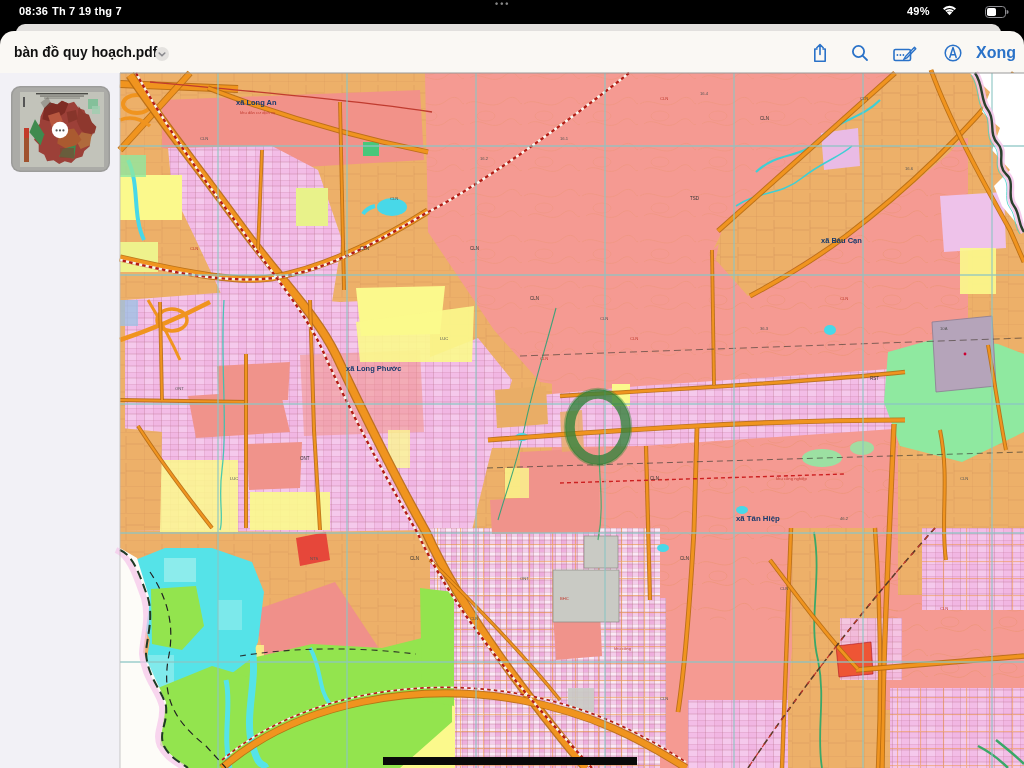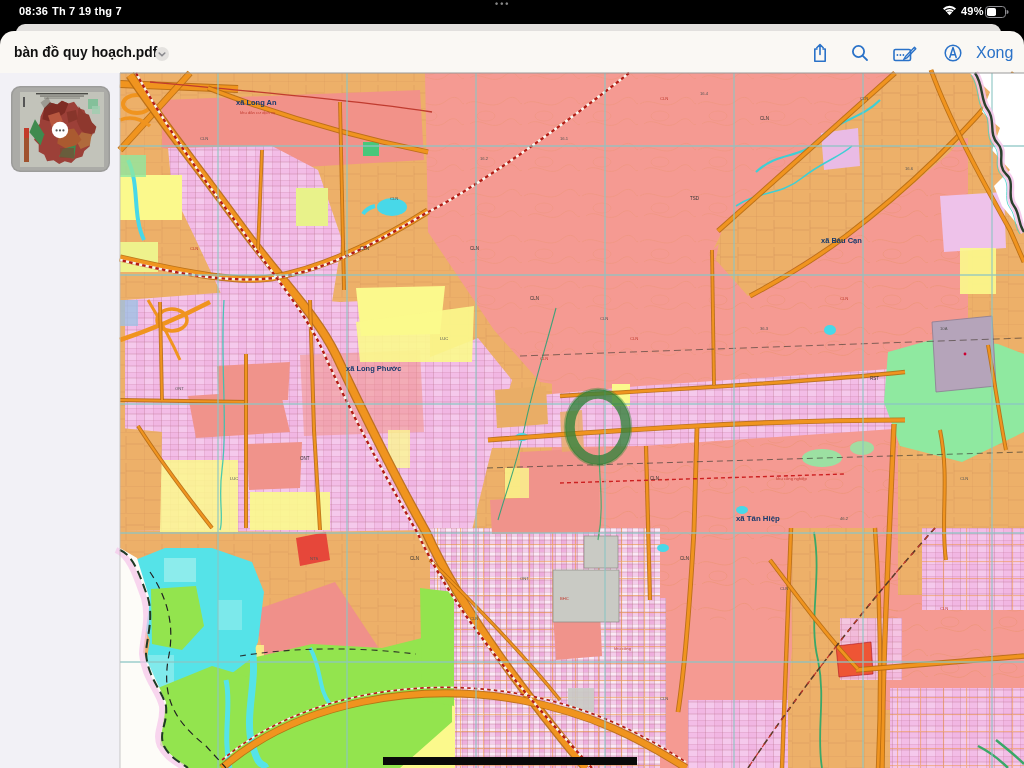--- a/index.html
+++ b/index.html
@@ -2,21 +2,21 @@
 <html><head><meta charset="utf-8">
 <style>
 html,body{margin:0;padding:0;width:1024px;height:768px;overflow:hidden;background:#000;font-family:"Liberation Sans",sans-serif;}
 #stage{position:relative;width:1024px;height:768px;background:#000;}
 #backcard{position:absolute;left:16px;top:24px;width:985px;height:20px;border-radius:9px 9px 0 0;background:#e2e0de;}
 #sheet{position:absolute;left:0px;top:31px;width:1024px;height:737px;border-radius:14px 14px 0 0;background:#faf8f4;overflow:hidden;}
 #sbar{position:absolute;left:0;top:0;width:852px;height:24px;color:#fff;}
 #sbar .t{position:absolute;top:5px;font-size:11px;font-weight:700;letter-spacing:0.2px;}
 .title{position:absolute;left:14px;top:44.5px;font-size:13.8px;font-weight:700;color:#111;}
 .chev{position:absolute;left:155px;top:47px;width:14px;height:14px;border-radius:7px;background:#e4e2df;}
-.xong{position:absolute;left:976px;top:44px;font-size:16px;font-weight:400;color:#2a72c8;}
+.xong{position:absolute;left:976px;top:44px;font-size:16px;font-weight:700;color:#2a72c8;}
 svg{position:absolute;left:0;top:0;}
 </style></head>
 <body>
 <div id="stage">
 <div id="backcard"></div>
 <div id="sheet"></div>
 <svg width="1024" height="768" viewBox="0 0 1024 768">
 <defs>
 <pattern id="pcont" width="58" height="46" patternUnits="userSpaceOnUse">
  <path d="M2,12 C14,4 26,20 40,9 S56,16 58,11" fill="none" stroke="#e8906a" stroke-width="0.7" opacity="0.65"></path>
@@ -305,21 +305,21 @@
 <circle cx="60" cy="130" r="8.2" fill="#fff"></circle>
 <circle cx="56.6" cy="130.4" r="1.1" fill="#555"></circle>
 <circle cx="60" cy="130.4" r="1.1" fill="#555"></circle>
 <circle cx="63.4" cy="130.4" r="1.1" fill="#555"></circle>
 </g>
 </svg>
 <div id="sbar">
  <div class="t" style="left:19px">08:36</div>
  <div class="t" style="left:52px;font-weight:600">Th 7 19 thg 7</div>
  <div class="t" style="left:495px;top:-1px;color:#888;letter-spacing:2px;font-size:9px">•••</div>
- <div class="t" style="left:961px">49%</div>
+ <div class="t" style="left:907px">49%</div>
  <svg style="left:942px;top:5px" width="15" height="11" viewBox="0 0 15 11">
         <path d="M7.5,10.2 L4.9,7.4 a4 4 0 0 1 5.2,0 Z M3.2,5.6 a6.4 6.4 0 0 1 8.6,0 L10.4,7 a4.4 4.4 0 0 0-5.8,0 Z M1,3.4 a9.5 9.5 0 0 1 13,0 l-1.4,1.5 a7.5 7.5 0 0 0-10.2,0 Z" fill="#fff"></path>
       </svg>
  <svg style="left:985px;top:6px" width="24" height="12" viewBox="0 0 24 12">
         <rect x="0.5" y="0.5" width="20" height="11" rx="3.2" fill="none" stroke="#8e8e93"></rect>
         <rect x="2" y="2" width="9" height="8" rx="1.8" fill="#fff"></rect>
         <path d="M21.6,4 a2 2 0 0 1 0,4 Z" fill="#8e8e93"></path>
       </svg>
 </div>
 <div class="title">bàn đồ quy hoạch.pdf</div>

